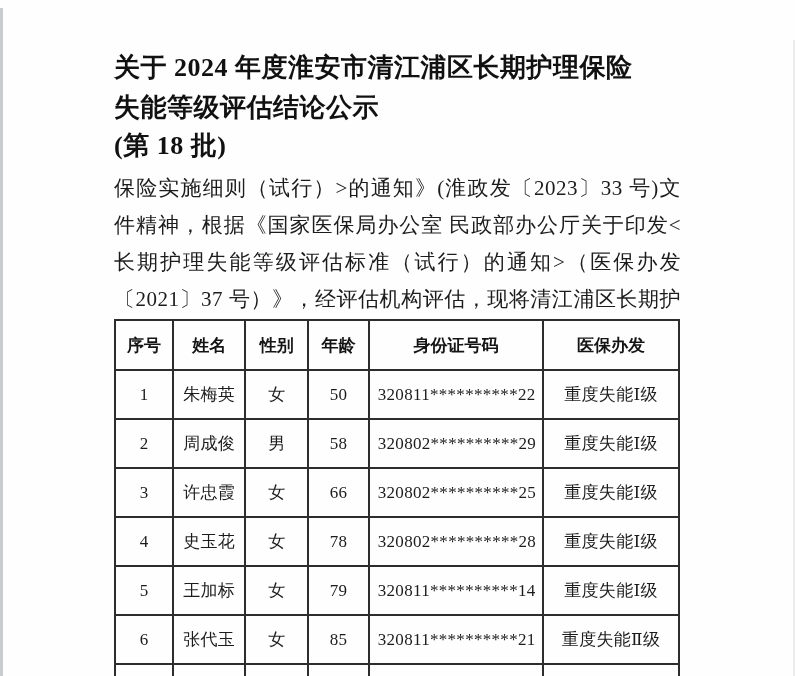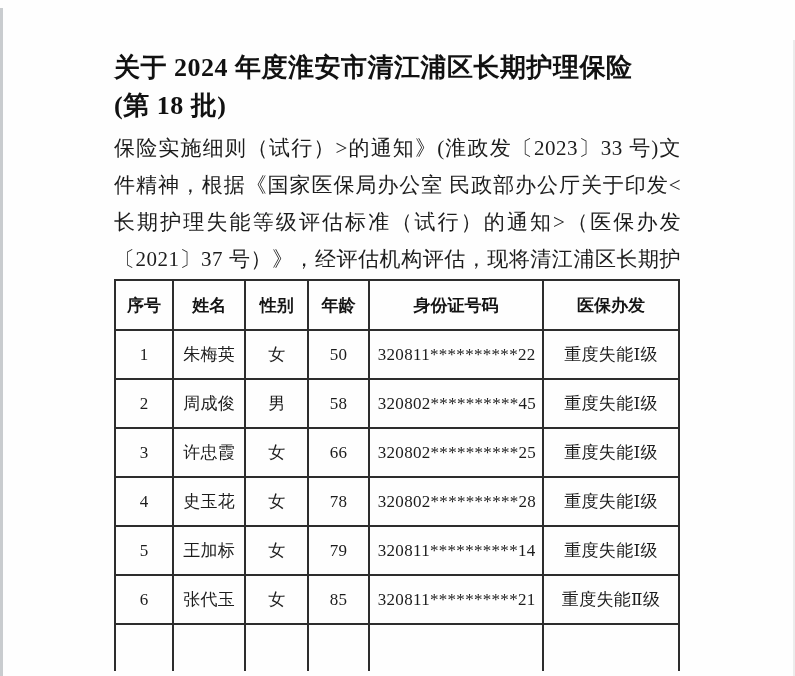--- a/index.html
+++ b/index.html
@@ -113,20 +113,21 @@
 </head>
 <body>
 
 <div class="scan-edge-left"></div>
 <div class="scan-edge-right"></div>
 
 <div class="doc">
 
   <div class="title-block">
     <div class="title-line">关于 2024 年度淮安市清江浦区长期护理保险</div>
+    <div class="title-line">失能等级评估结论公示</div>
     <div class="title-line batch">(第 18 批)</div>
   </div>
 
   <div class="body-paragraph">
       <div class="para-line">保险实施细则（试行）&gt;的通知》(淮政发〔2023〕33 号)文</div>
       <div class="para-line">件精神，根据《国家医保局办公室 民政部办公厅关于印发&lt;</div>
       <div class="para-line">长期护理失能等级评估标准（试行）的通知&gt;（医保办发</div>
       <div class="para-line">〔2021〕37 号）》，经评估机构评估，现将清江浦区长期护</div>
     </div>
 
@@ -156,21 +157,21 @@
           <td>女</td>
           <td>50</td>
           <td>320811**********22</td>
           <td>重度失能Ⅰ级</td>
         </tr>
         <tr>
           <td>2</td>
           <td>周成俊</td>
           <td>男</td>
           <td>58</td>
-          <td>320802**********45</td>
+          <td>320802**********29</td>
           <td>重度失能Ⅰ级</td>
         </tr>
         <tr>
           <td>3</td>
           <td>许忠霞</td>
           <td>女</td>
           <td>66</td>
           <td>320802**********25</td>
           <td>重度失能Ⅰ级</td>
         </tr>

